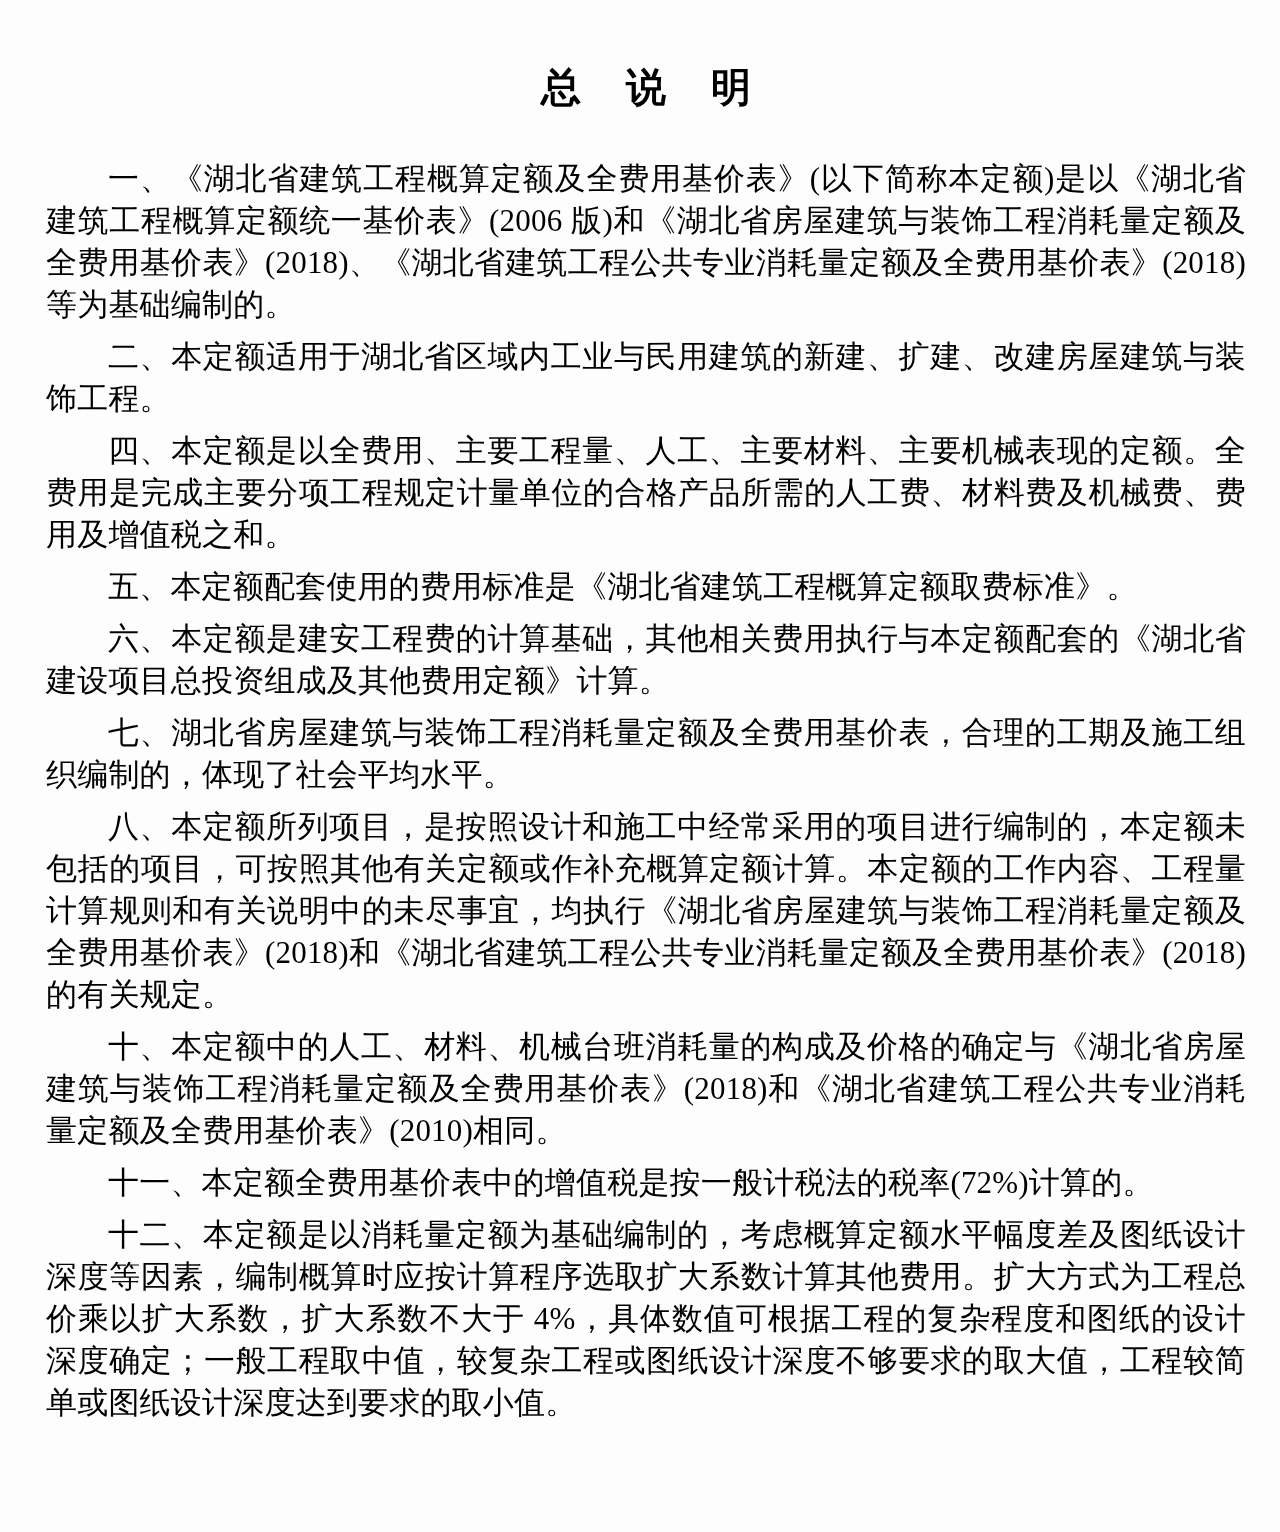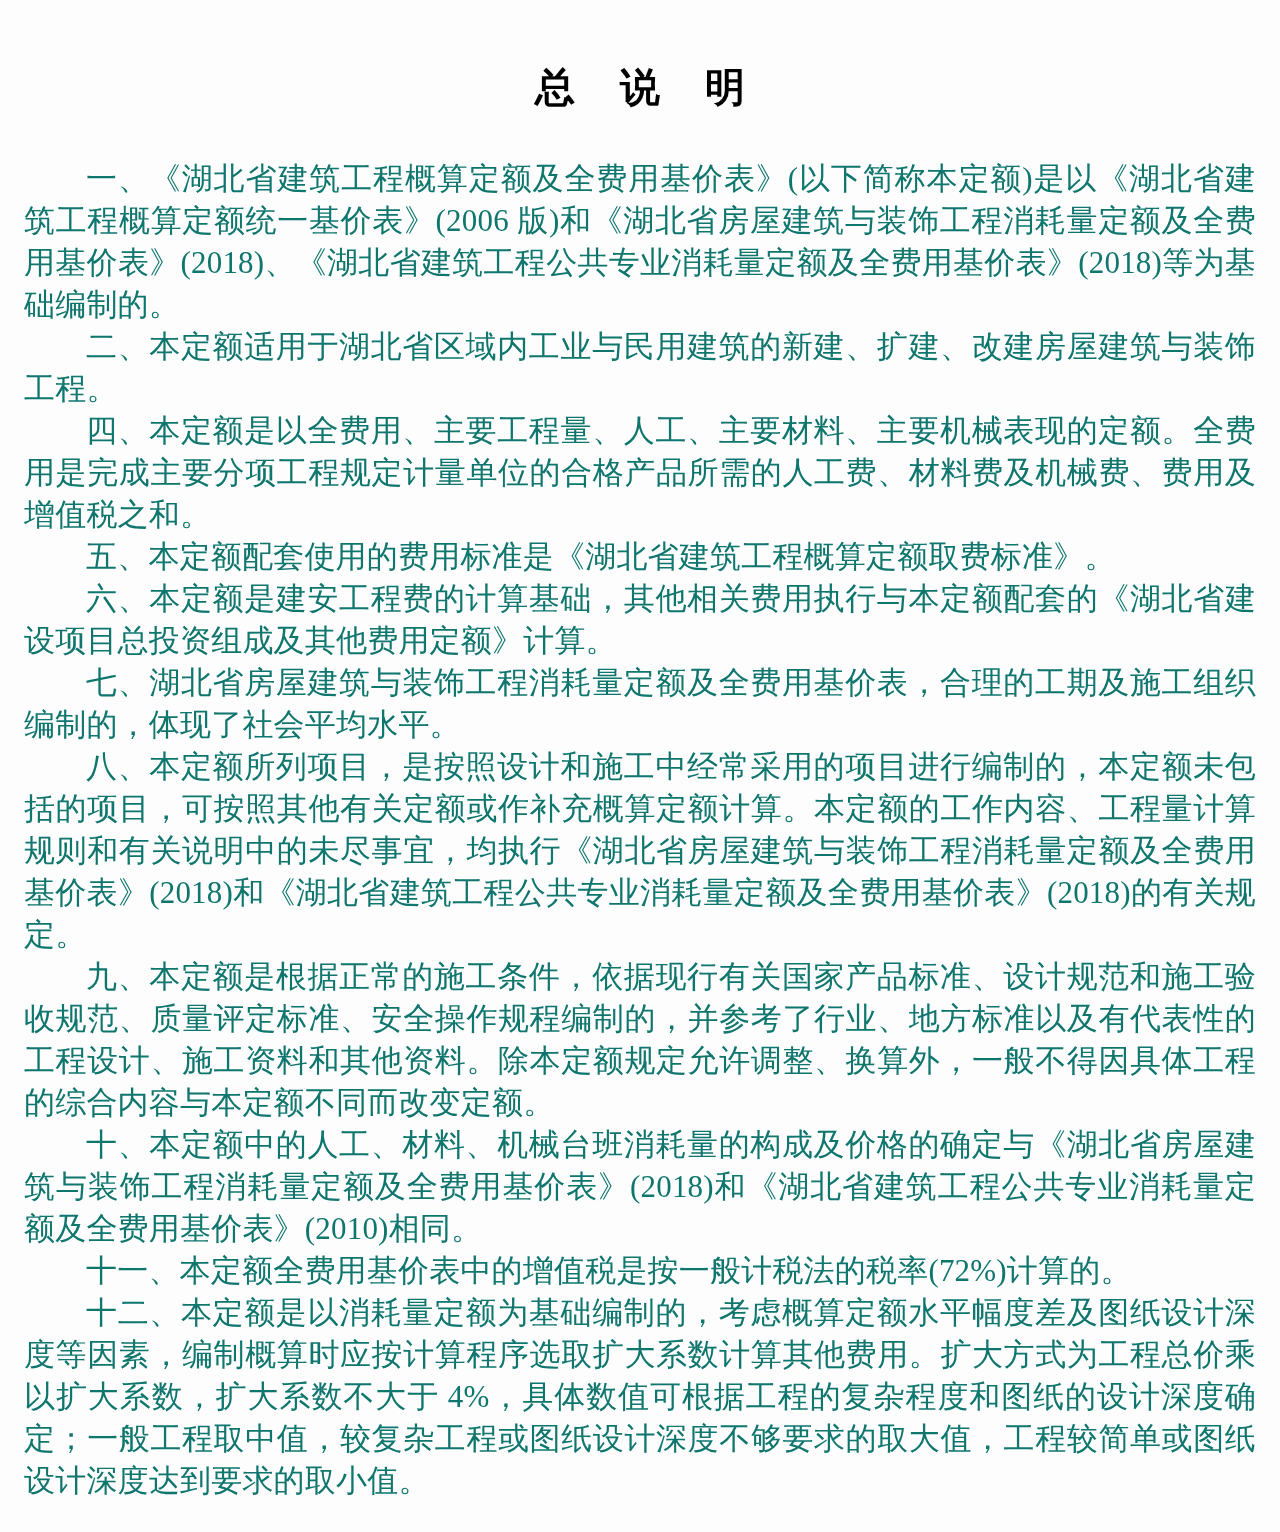--- a/index.html
+++ b/index.html
@@ -10,57 +10,56 @@
     width: 1280px;
     height: 1532px;
     background: #fdfdfd;
     color: #0a0a0a;
     overflow: hidden;
   }
   .page {
     box-sizing: border-box;
     width: 1280px;
     height: 1532px;
-    padding: 64px 24px 0 24px;
+    padding: 64px 24px 0 36px;
     background: #fdfdfd;
   }
   .doc-title {
     font-family: "Liberation Sans", "DejaVu Sans", sans-serif;
     font-weight: 700;
     font-size: 40px;
     line-height: 46px;
     text-align: center;
     word-spacing: 0.85em;
     color: #000;
     margin: 0 0 48px 0;
   }
   .doc-body p {
     font-family: "Liberation Serif", "DejaVu Serif", serif;
     font-size: 31px;
     line-height: 42px;
     text-align: justify;
     text-indent: 2em;
-    margin: 0;
-    color: #0f766e;
+    margin: 10px;
+    color: #000000;
     letter-spacing: 0.2px;
   }
 </style>
 </head>
 <body>
 
 <div class="page">
   <h1 class="doc-title">总 说 明</h1>
 
   <div class="doc-body">
     <p>一、《湖北省建筑工程概算定额及全费用基价表》(以下简称本定额)是以《湖北省建筑工程概算定额统一基价表》(2006 版)和《湖北省房屋建筑与装饰工程消耗量定额及全费用基价表》(2018)、《湖北省建筑工程公共专业消耗量定额及全费用基价表》(2018)等为基础编制的。</p>
     <p>二、本定额适用于湖北省区域内工业与民用建筑的新建、扩建、改建房屋建筑与装饰工程。</p>
     <p>四、本定额是以全费用、主要工程量、人工、主要材料、主要机械表现的定额。全费用是完成主要分项工程规定计量单位的合格产品所需的人工费、材料费及机械费、费用及增值税之和。</p>
     <p>五、本定额配套使用的费用标准是《湖北省建筑工程概算定额取费标准》。</p>
     <p>六、本定额是建安工程费的计算基础，其他相关费用执行与本定额配套的《湖北省建设项目总投资组成及其他费用定额》计算。</p>
     <p>七、湖北省房屋建筑与装饰工程消耗量定额及全费用基价表，合理的工期及施工组织编制的，体现了社会平均水平。</p>
     <p>八、本定额所列项目，是按照设计和施工中经常采用的项目进行编制的，本定额未包括的项目，可按照其他有关定额或作补充概算定额计算。本定额的工作内容、工程量计算规则和有关说明中的未尽事宜，均执行《湖北省房屋建筑与装饰工程消耗量定额及全费用基价表》(2018)和《湖北省建筑工程公共专业消耗量定额及全费用基价表》(2018)的有关规定。</p>
-    <p>九、本定额是根据正常的施工条件，依据现行有关国家产品标准、设计规范和施工验收规范、质量评定标准、安全操作规程编制的，并参考了行业、地方标准以及有代表性的工程设计、施工资料和其他资料。除本定额规定允许调整、换算外，一般不得因具体工程的综合内容与本定额不同而改变定额。</p>
     <p>十、本定额中的人工、材料、机械台班消耗量的构成及价格的确定与《湖北省房屋建筑与装饰工程消耗量定额及全费用基价表》(2018)和《湖北省建筑工程公共专业消耗量定额及全费用基价表》(2010)相同。</p>
     <p>十一、本定额全费用基价表中的增值税是按一般计税法的税率(72%)计算的。</p>
     <p>十二、本定额是以消耗量定额为基础编制的，考虑概算定额水平幅度差及图纸设计深度等因素，编制概算时应按计算程序选取扩大系数计算其他费用。扩大方式为工程总价乘以扩大系数，扩大系数不大于 4%，具体数值可根据工程的复杂程度和图纸的设计深度确定；一般工程取中值，较复杂工程或图纸设计深度不够要求的取大值，工程较简单或图纸设计深度达到要求的取小值。</p>
 
   </div>
 </div>
 
 </body></html>

